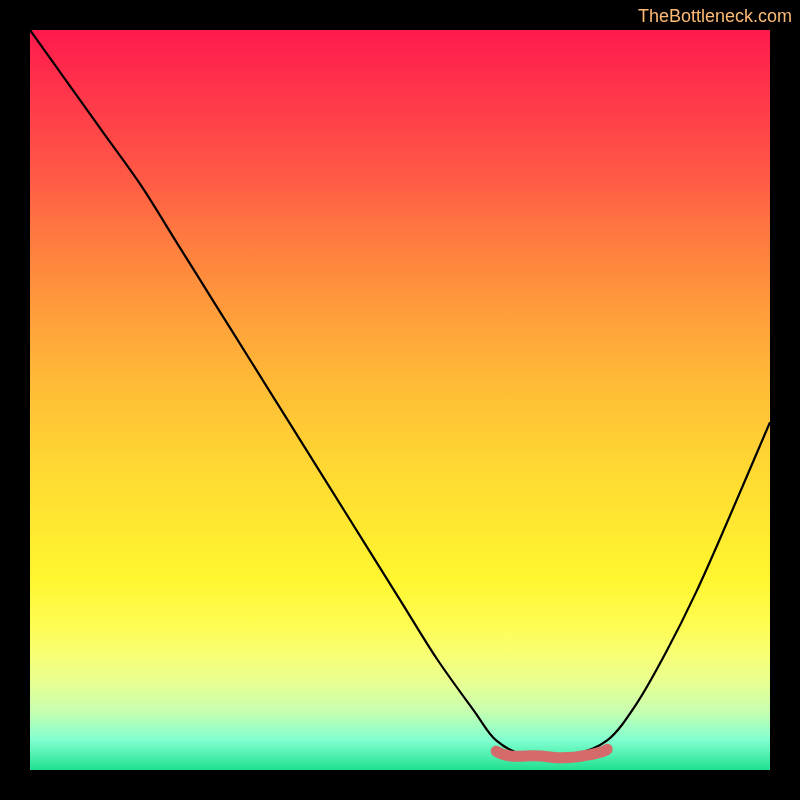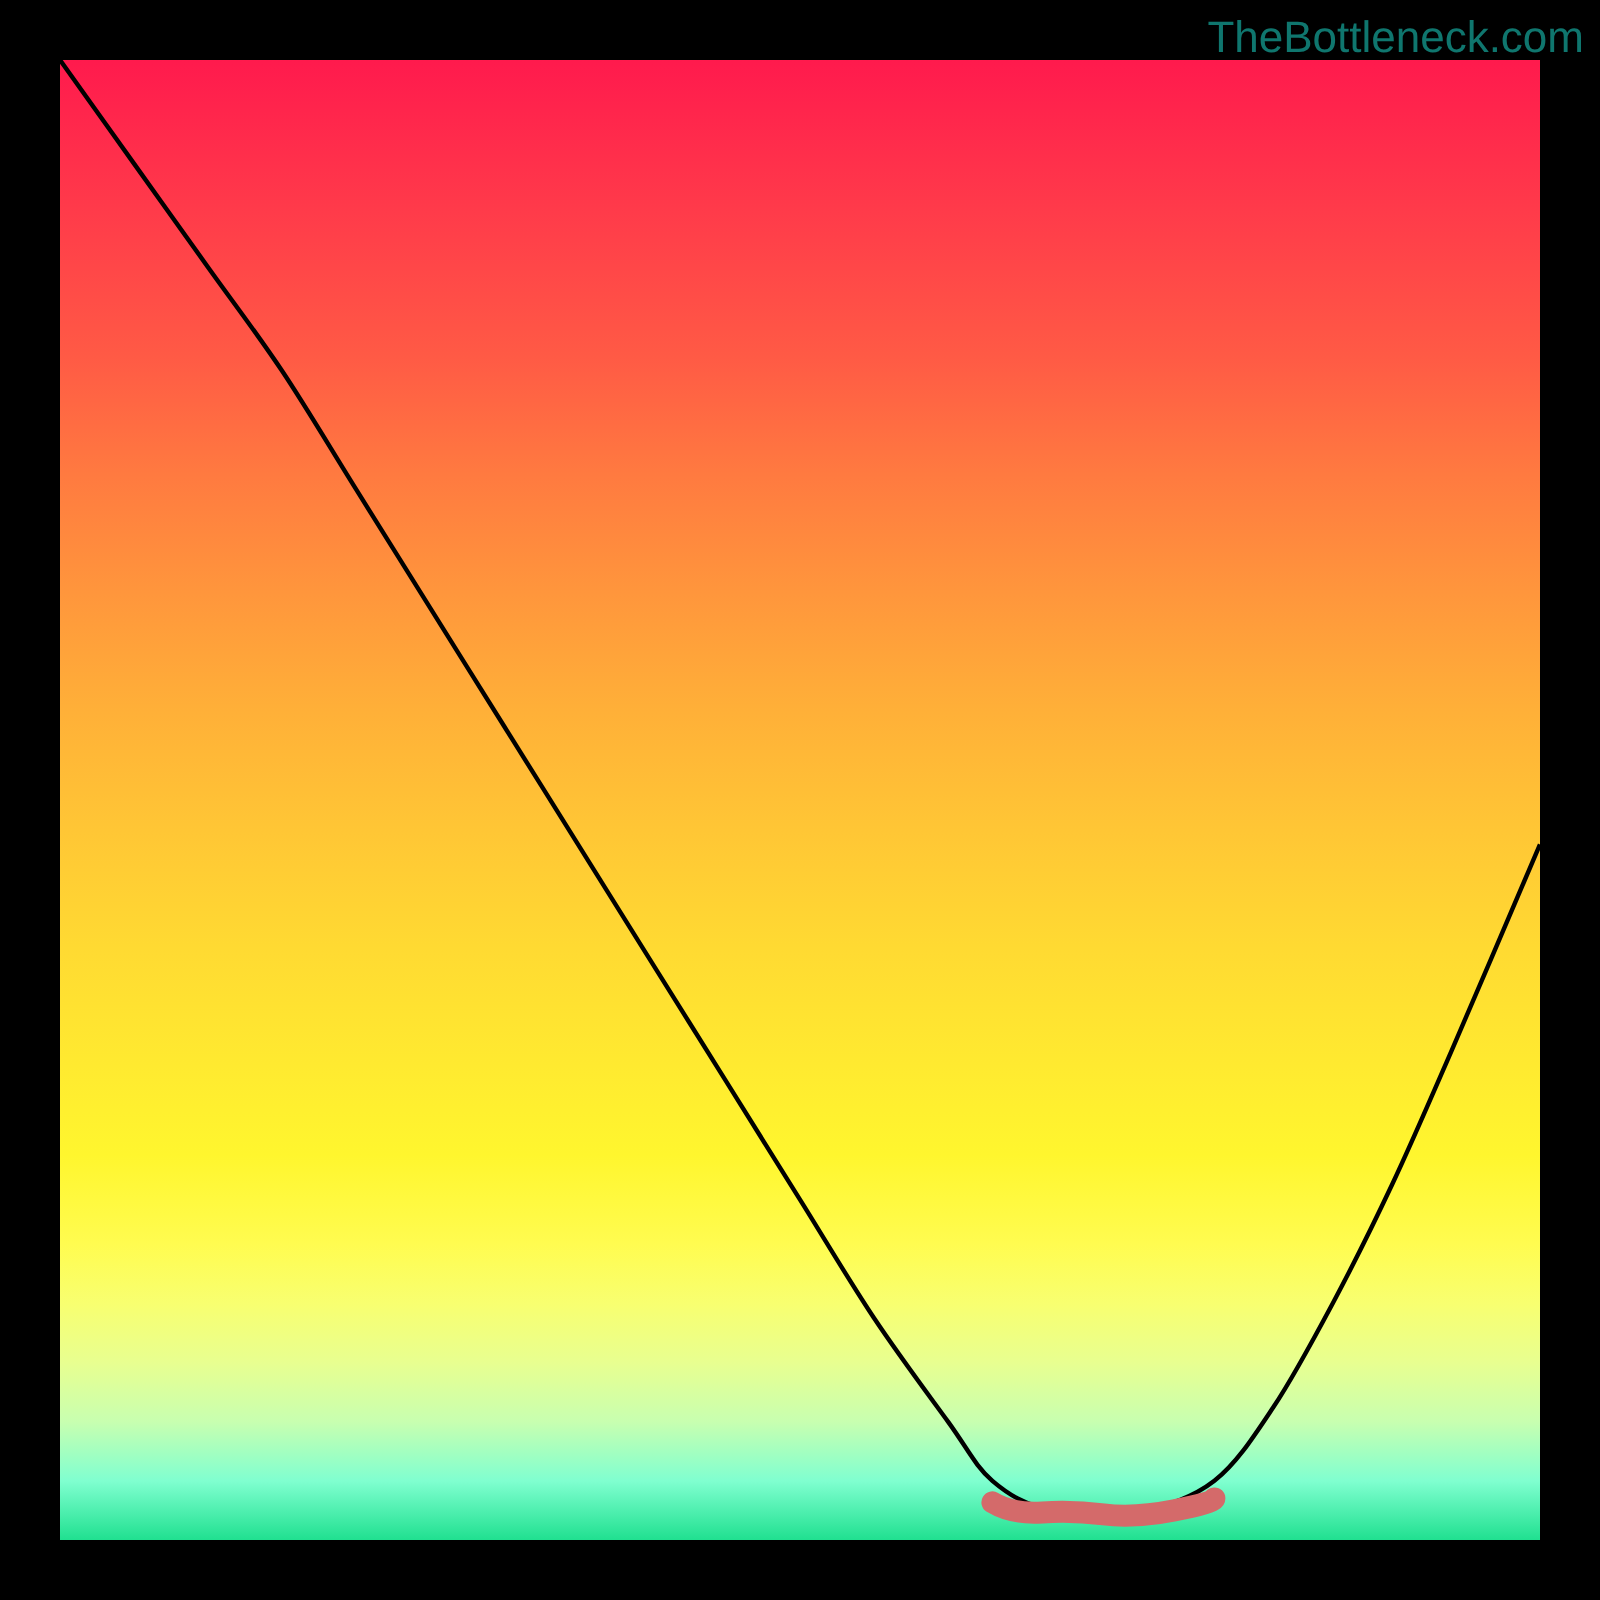--- a/index.html
+++ b/index.html
@@ -8,22 +8,22 @@
     height: 800px;
     background: #000;
     position: relative;
     overflow: hidden;
     font-family: Arial, sans-serif;
   }
   .watermark {
     position: absolute;
     top: 6px;
     right: 8px;
-    color: #0f766e;
-    font-size: 22px;
+    color: #fdba74;
+    font-size: 18px;
     font-weight: 400;
     z-index: 10;
   }
   .plot-area {
     position: absolute;
     left: 30px;
     top: 30px;
     width: 740px;
     height: 740px;
     background: linear-gradient(

